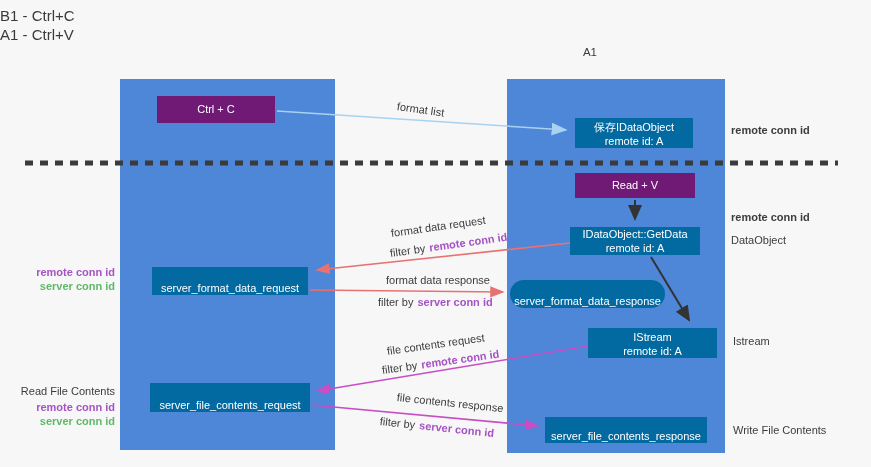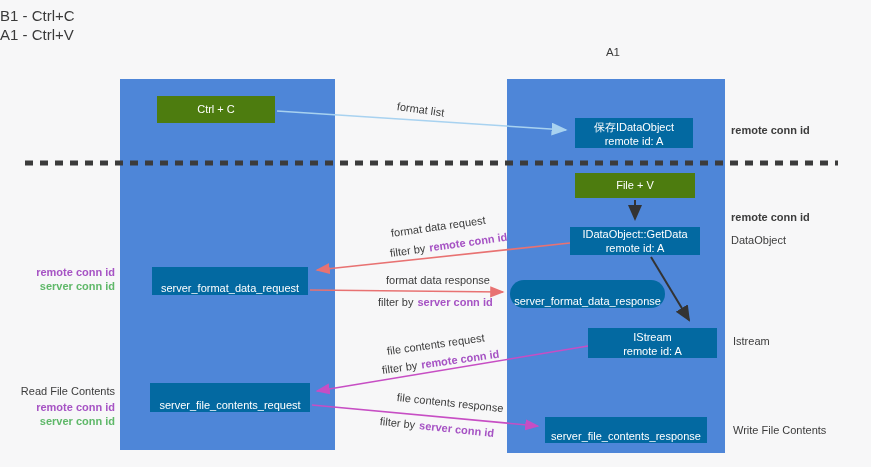--- a/index.html
+++ b/index.html
@@ -3,21 +3,21 @@
 <meta charset="utf-8">
 <style>
   html,body{margin:0;padding:0;}
   body{background:#e9e9e9;font-family:"Liberation Sans", sans-serif;}
   .canvas{position:relative;width:871px;height:467px;background:#f7f7f8;overflow:hidden;margin:0 auto;}
   .title{position:absolute;left:0;right:0;top:6px;text-align:left;color:#3a3a3a;font-size:15px;line-height:19px;}
   .lane-header{position:absolute;text-align:center;color:#3c3c3c;font-size:11.5px;line-height:13px;top:46px;}
   .lane{position:absolute;background:#4e86d8;}
   .node{position:absolute;display:flex;align-items:center;justify-content:center;flex-direction:column;
         color:#ffffff;font-size:11px;line-height:13.5px;text-align:center;}
-  .green{background:#4d7c0f;}
+  .green{background:#701a75;}
   .orange{background:#0369a1;justify-content:flex-end;}
   .elabel{position:absolute;font-size:11px;color:#3c3c3c;white-space:nowrap;transform-origin:left center;}
   .rot-up{transform:rotate(-8deg);}
   .rot-dn{transform:rotate(6deg);}
   .rot-dn2{transform:rotate(8deg);}
   .purple{color:#a653c4;font-weight:bold;}
   .greentx{color:#5fb869;font-weight:bold;}
   .sp{margin-left:4px;}
   .annot{position:absolute;font-size:11px;color:#3c3c3c;white-space:nowrap;}
   .annot.bold{font-weight:bold;}
@@ -27,21 +27,21 @@
 </head>
 <body>
 
 <div class="canvas">
 
   <div class="title">
     <div>B1 - Ctrl+C</div>
     <div>A1 - Ctrl+V</div>
   </div>
 
-  <div class="lane-header" style="left:504px;width:218px;">
+  <div class="lane-header" style="left:481px;width:218px;">
     <div>A1</div>
   </div>
 
   <div class="lane" style="left:120px;top:79px;width:215px;height:371px;"></div>
   <div class="lane" style="left:507px;top:79px;width:218px;height:374px;"></div>
 
   <svg class="overlay" width="871" height="467" viewBox="0 0 871 467">
     <defs>
       <marker id="ah-blue" markerWidth="11" markerHeight="9" refX="9" refY="4" orient="auto">
         <path d="M0,0 L10,4 L0,8 z" fill="#a8d2f0"></path>
@@ -69,21 +69,21 @@
   <div class="node green" style="left:157px;top:96px;width:118px;height:27px;">
     <span>Ctrl + C</span>
   </div>
 
   <div class="node orange" style="left:575px;top:118px;width:118px;height:30px;">
     <div>保存IDataObject</div>
     <div>remote id: A</div>
   </div>
 
   <div class="node green" style="left:575px;top:173px;width:120px;height:25px;">
-    <span>File + V</span>
+    <span>Read + V</span>
   </div>
 
   <div class="node orange" style="left:570px;top:227px;width:130px;height:28px;">
     <div>IDataObject::GetData</div>
     <div>remote id: A</div>
   </div>
 
   <div class="node orange" style="left:152px;top:267px;width:156px;height:28px;">
     <span>server_format_data_request</span>
   </div>

